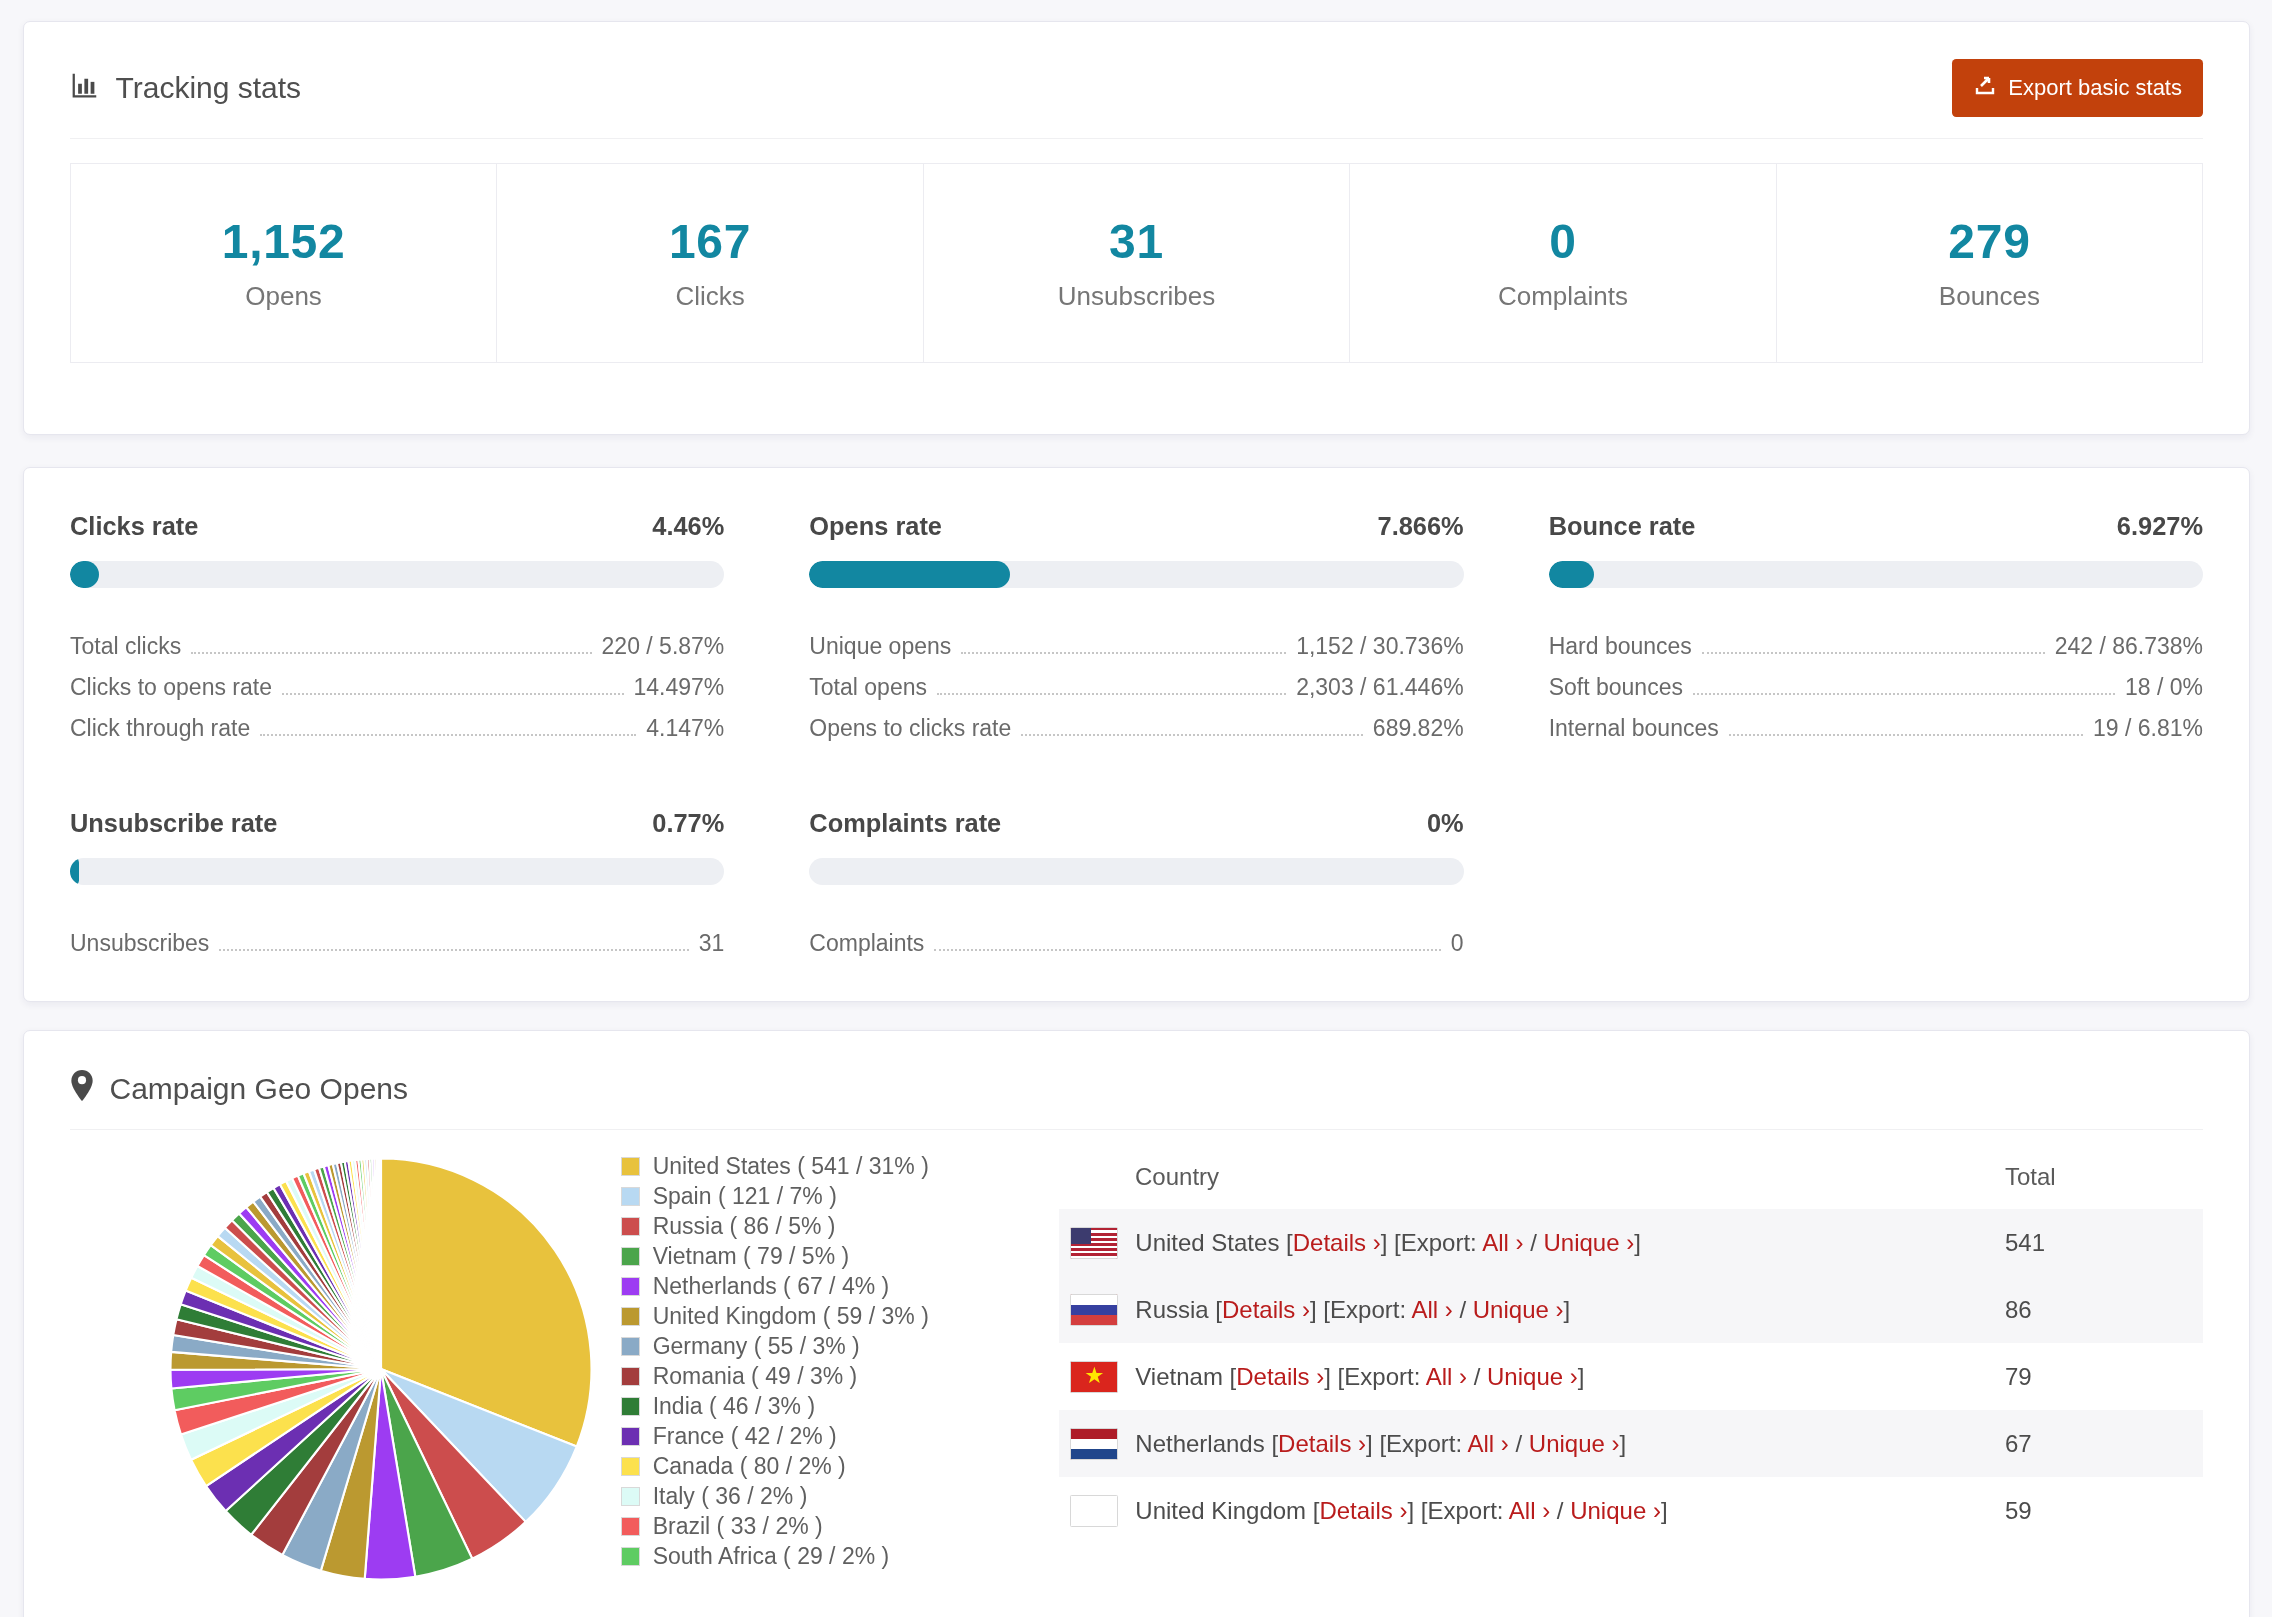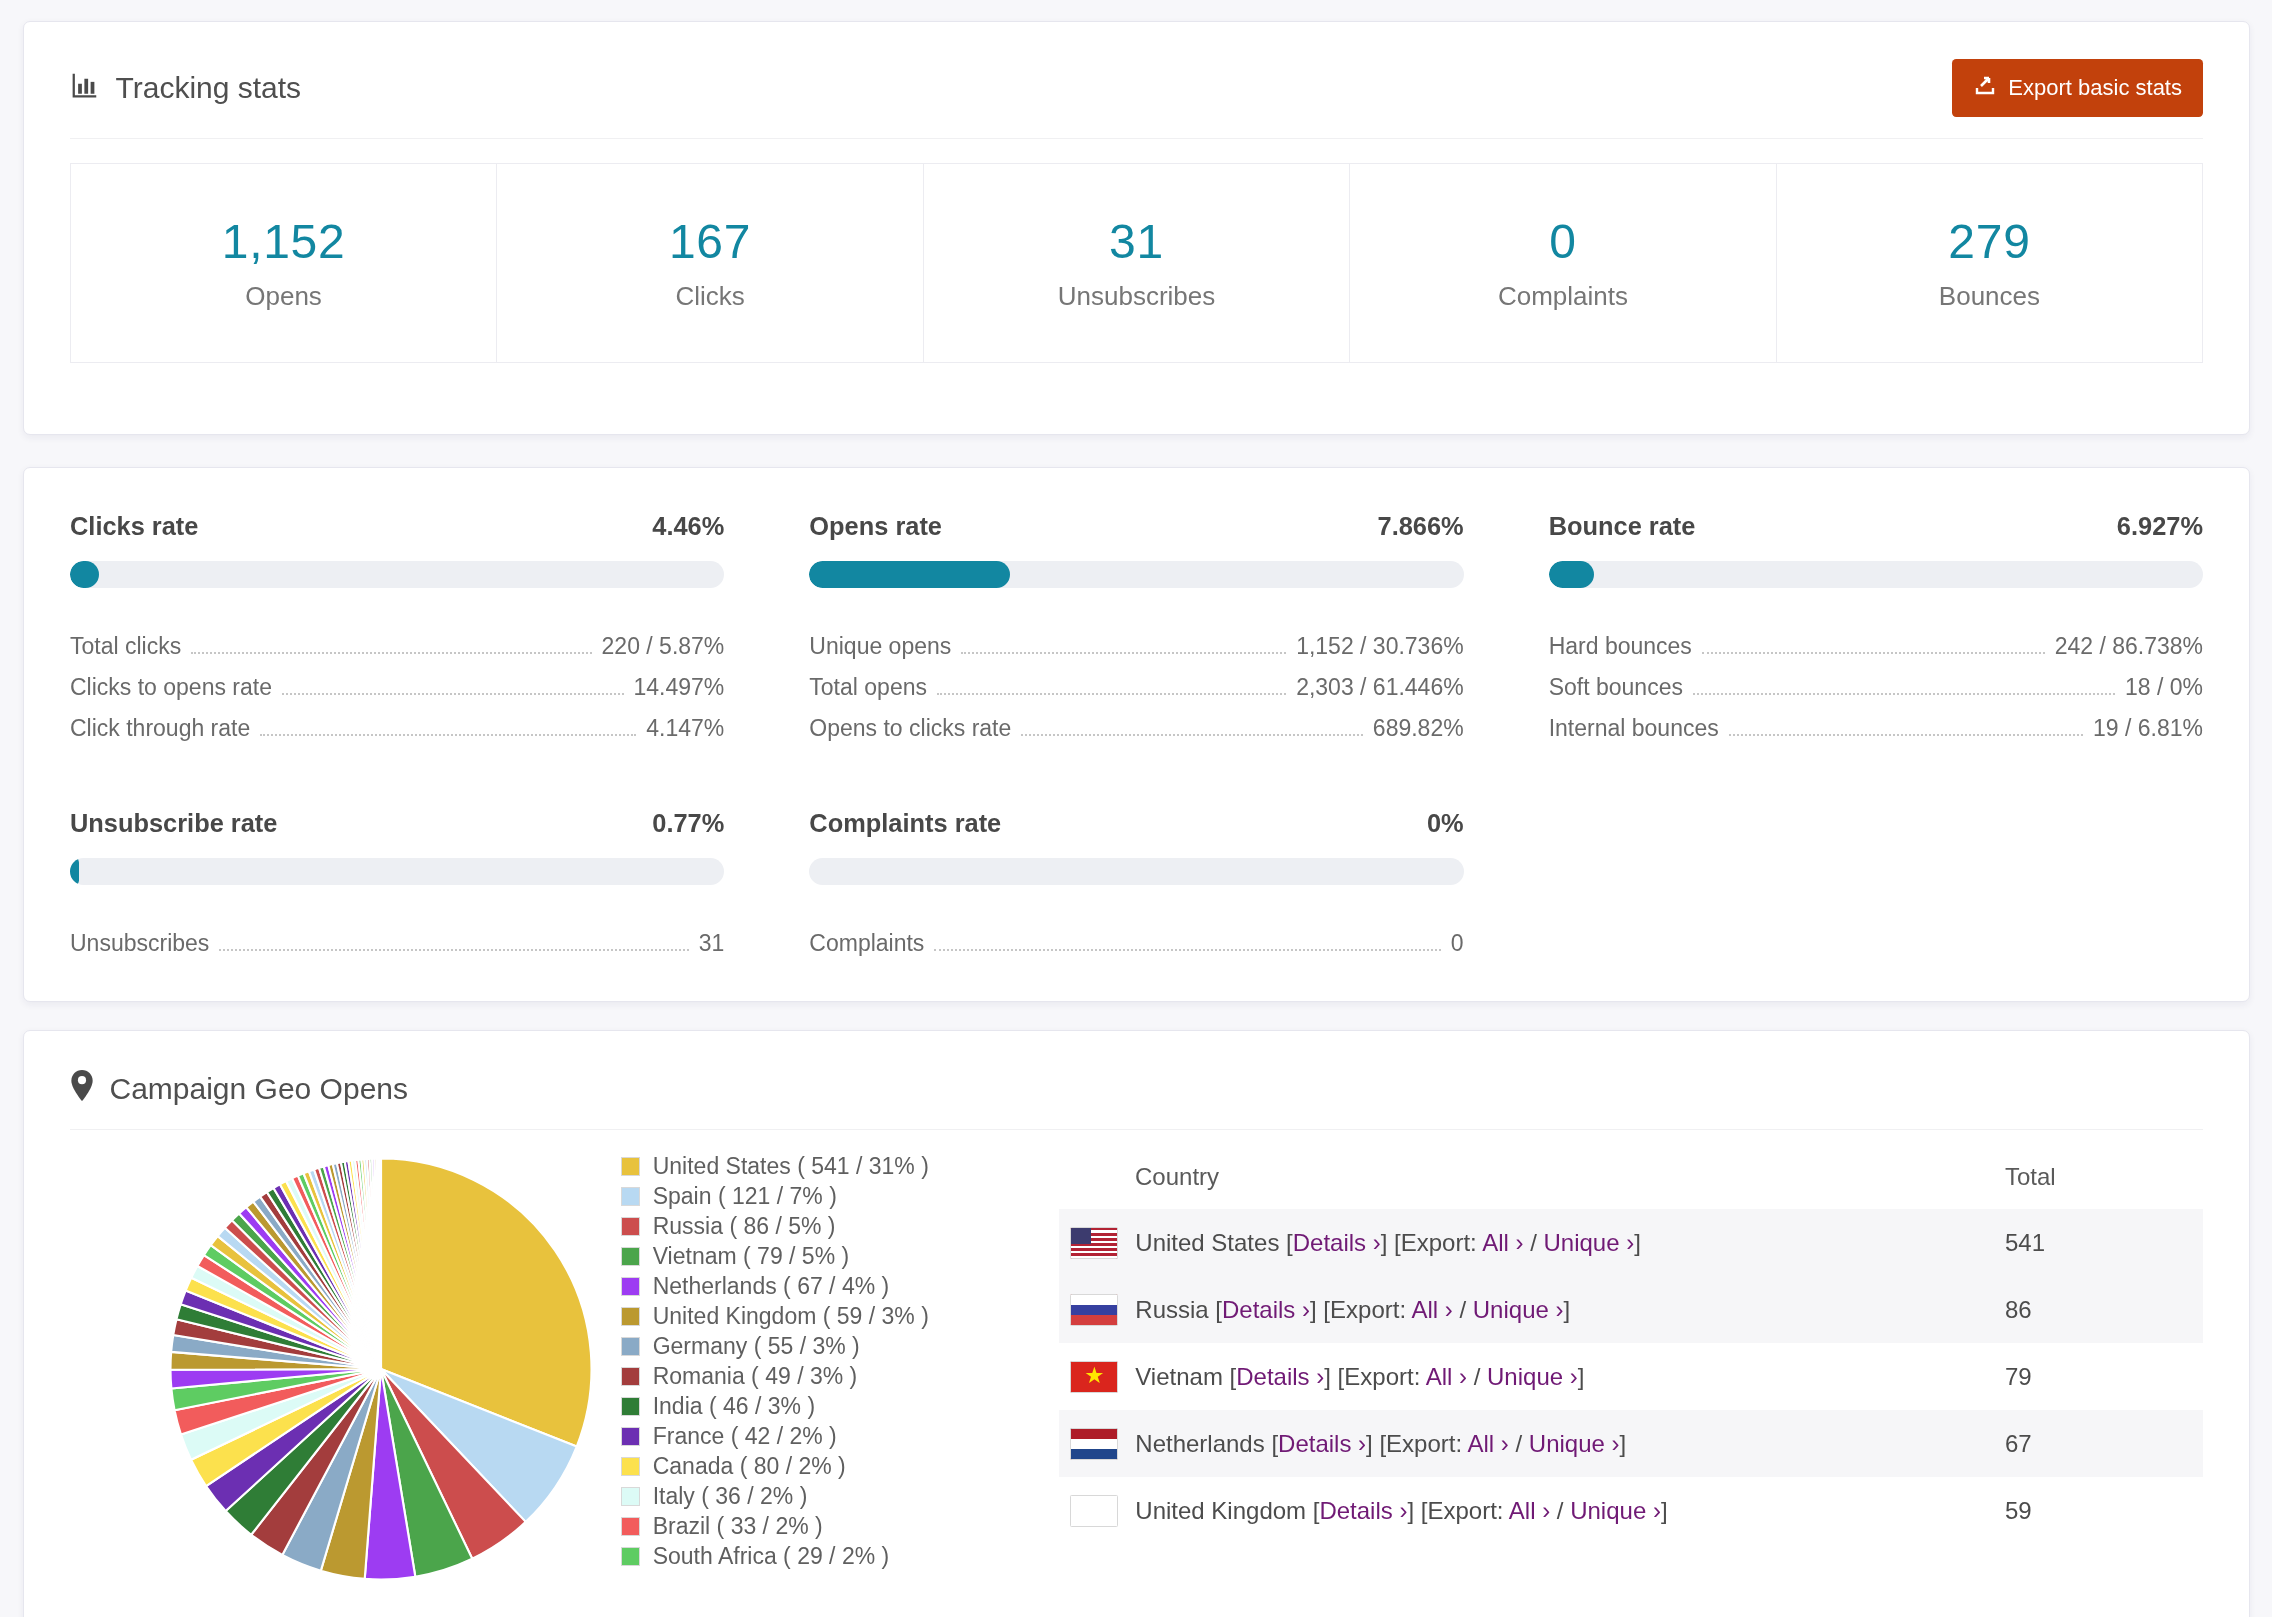--- a/index.html
+++ b/index.html
@@ -18,21 +18,21 @@
   .head-rule { border-bottom:1.4px solid #f0f0f2; margin-top:21px; }
 
   .btn-export { display:inline-flex; align-items:center; gap:11.3px; background:#c2410c;
     color:#fff; font-size:22px; padding:14px 21px; border:none; border-radius:4.2px; cursor:pointer; }
 
   
   .stats-row { display:flex; margin-top:24px; }
   .stat-box { flex:1; border:0.7px solid #ececf1; background:#fff; height:200px;
     display:flex; flex-direction:column; align-items:center; justify-content:center; }
   .stat-box + .stat-box { margin-left:-0.7px; border-left:1.4px solid #ececf1; }
-  .stat-value { font-size:48px; font-weight:normal; color:#1287a1; letter-spacing:0.7px;text-align:right; }
+  .stat-value { font-size:48px; font-weight:bold; color:#1287a1; letter-spacing:0.7px;text-align:right; }
   .stat-label { font-size:26px; color:#767676; margin-top:12.7px; }
 
   
   .rates-grid { display:grid; grid-template-columns:repeat(3,1fr); column-gap:85px; row-gap:67px; }
   .rate-head { display:flex; justify-content:space-between; align-items:baseline; }
   .rate-title, .rate-value { font-size:25.4px; font-weight:bold; color:#484848; }
   .bar-track { margin-top:20px; height:27px; background:#edeff3; border-radius:13.4px; overflow:hidden; }
   .bar-fill { height:100%; background:#1287a1; border-radius:13.4px; }
   .rate-rows { margin-top:31px; }
   .kv-row { display:flex; align-items:flex-end; height:41px; font-size:23px; color:#6a6a6a; }
@@ -45,21 +45,21 @@
   .legend-item { display:flex; align-items:center; height:30px; font-size:23px; color:#5f5f5f; }
   .legend-swatch { width:19px; height:19px; border:1.4px solid #d9d9d9; margin-right:12.7px; flex-shrink:0; }
 
   .geo-table { flex:1; margin-top:2.8px; border-collapse:collapse; align-self:flex-start; width:100%; }
   .geo-table th { font-size:24px; color:#5a5a5a; font-weight:normal; text-align:left; height:65px; }
   .geo-table th:first-child { padding-left:76px; }
   .geo-table td { height:67px; font-size:24px; color:#4c4c4c; }
   .geo-table tr.stripe td { background:#f6f6f8; }
   .country-cell { display:flex; align-items:center; gap:17px; padding-left:11.3px; }
   .total-col { width:198px; }
-  a.tlink { color:#701a75; text-decoration:none; cursor:pointer; }
+  a.tlink { color:#b91c1c; text-decoration:none; cursor:pointer; }
 
   .flag { width:48px; height:32px; border:0.7px solid #d8d8d8; border-radius:1.4px;
     overflow:hidden; position:relative; flex-shrink:0; }
   .flag-us { background:repeating-linear-gradient(to bottom,#b22234 0 2.5px,#fff 2.5px 5.1px); }
   .flag-us::after { content:""; position:absolute; left:0; top:0; width:42%; height:54%; background:#3c3b6e; }
   .flag-es { background:linear-gradient(to bottom,#c60b1e 0 25%,#ffc400 25% 75%,#c60b1e 75%); }
   .flag-es::after { content:""; position:absolute; left:22%; top:38%; width:7px; height:10px; background:#ad5b1e; }
   .flag-ru { background:linear-gradient(to bottom,#fff 0 33.3%,#3640a0 33.3% 66.6%,#d43e3e 66.6%); }
   .flag-vn { background:#da251d; display:flex; align-items:center; justify-content:center;
     color:#ffe600; font-size:22.6px; line-height:1; }

